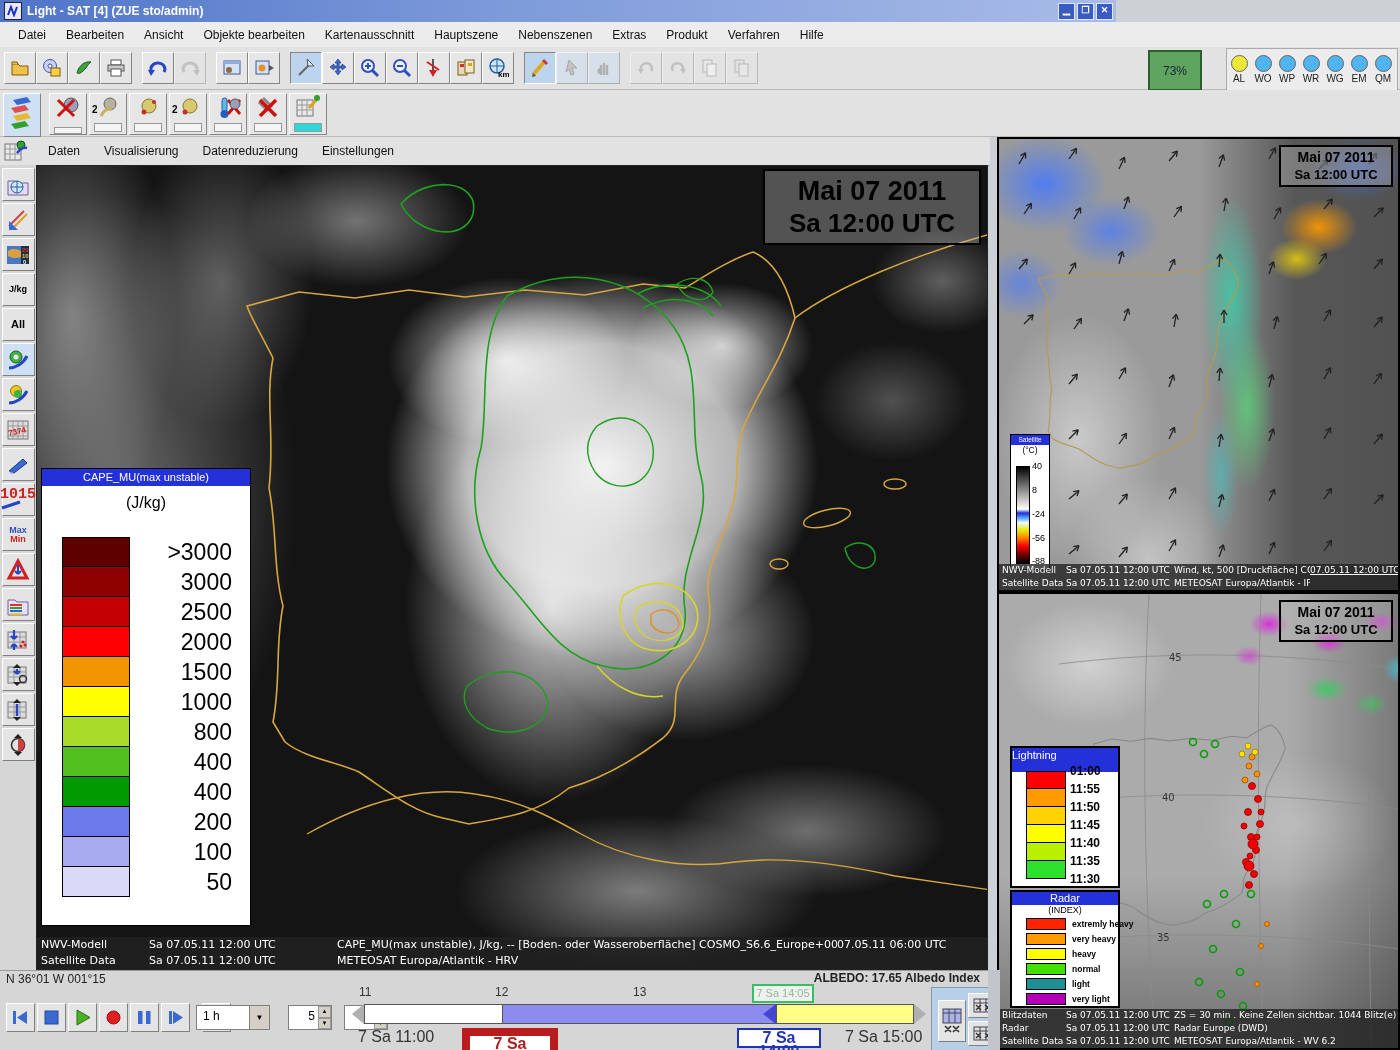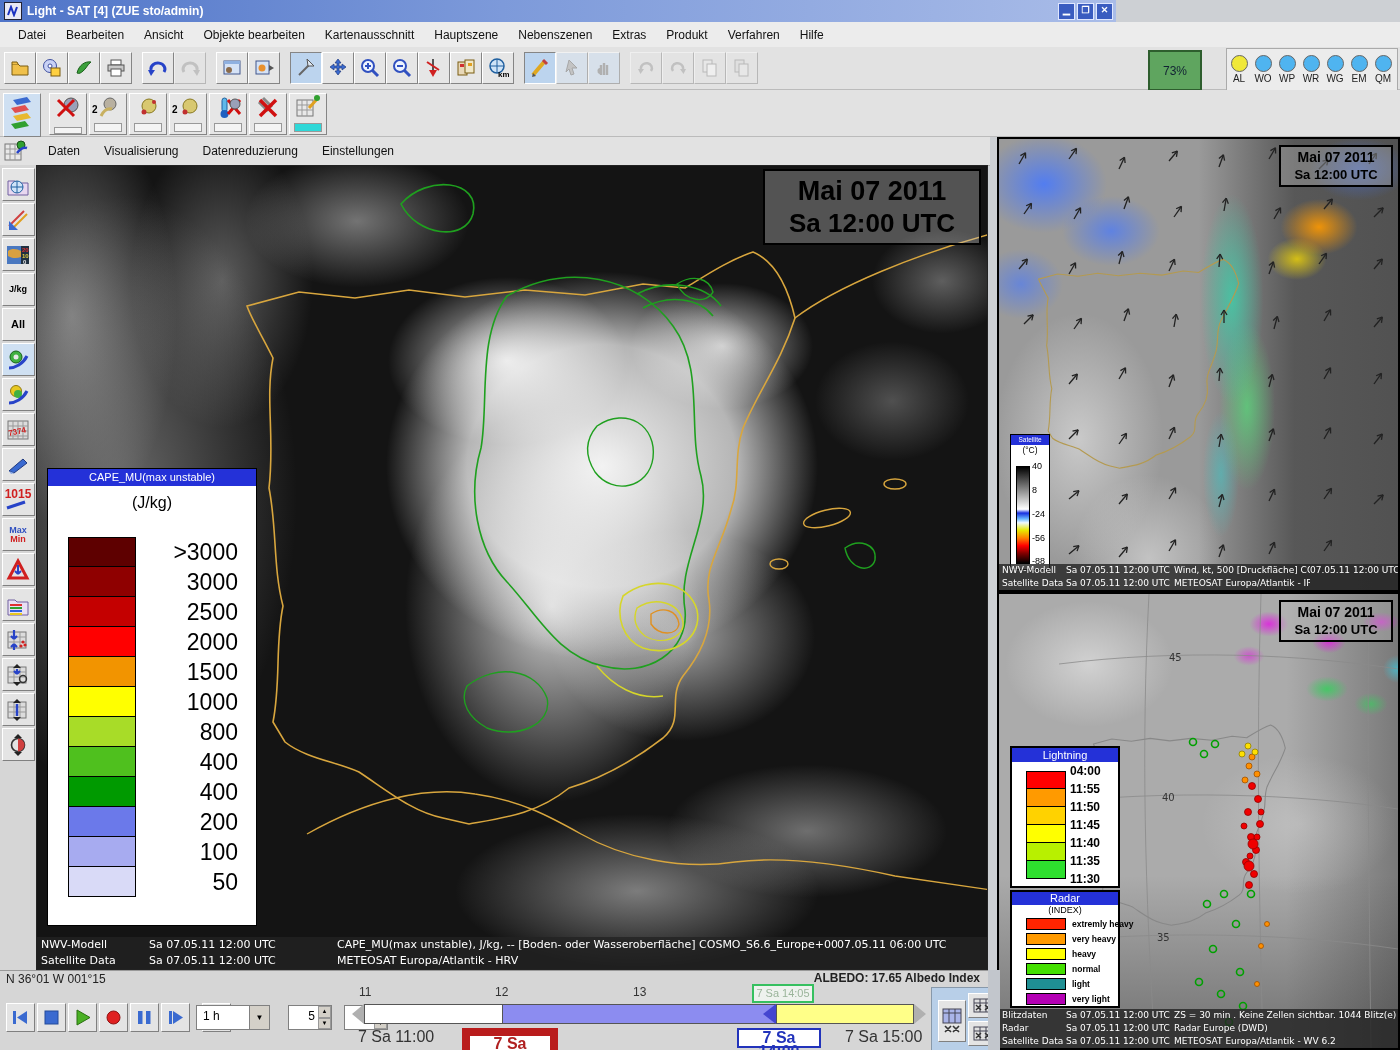--- a/index.html
+++ b/index.html
@@ -53,21 +53,21 @@
       radial-gradient(ellipse 250px 430px at 85px 330px, rgba(190,190,190,.5) 0%, rgba(190,190,190,0) 70%),
       radial-gradient(ellipse 150px 300px at 35px 150px, rgba(200,200,200,.55) 0%, rgba(200,200,200,0) 70%),
       radial-gradient(ellipse 130px 210px at 185px 115px, rgba(180,180,180,.45) 0%, rgba(180,180,180,0) 70%),
       radial-gradient(ellipse 160px 95px at 320px 55px, rgba(210,210,210,.5) 0%, rgba(210,210,210,0) 70%),
       radial-gradient(ellipse 110px 85px at 855px 235px, rgba(170,170,170,.4) 0%, rgba(170,170,170,0) 70%),
       radial-gradient(ellipse 100px 75px at 905px 115px, rgba(185,185,185,.45) 0%, rgba(185,185,185,0) 70%);}
   .map-date{right:6px;top:3px;width:210px;border:2px solid #000;background:rgba(200,200,200,.35);color:#000;text-align:center;font-weight:bold;padding:4px 2px;}
   .map-date .l1{font-size:27px;line-height:32px;}
   .map-date .l2{font-size:26px;line-height:32px;}
   
-  .cape{left:10px;top:302px;width:210px;height:458px;background:#fff;border:1px solid #000;box-sizing:border-box;}
+  .cape{left:4px;top:302px;width:210px;height:458px;background:#fff;border:1px solid #000;box-sizing:border-box;}
   .cape-head{height:17px;background:#2431d8;color:#fff;font-size:11px;text-align:center;line-height:17px;}
   .cape-unit{font-size:16px;text-align:center;margin-top:8px;color:#000;}
   .cape-row{position:absolute;left:20px;width:68px;height:30px;border:1px solid #000;border-top:none;box-sizing:border-box;}
   .cape-row.first{border-top:1px solid #000;}
   .cape-lab{position:absolute;left:88px;width:102px;height:30px;font-size:23px;color:#000;text-align:right;line-height:30px;}
   
   .mstat{left:0;bottom:0px;width:952px;background:rgba(35,35,35,.78);color:#fff;font-family:"DejaVu Sans",sans-serif;font-size:11px;}
   .mstat-row{display:flex;height:16px;line-height:16px;white-space:nowrap;overflow:hidden;}
   .mstat-row .c1{width:108px;padding-left:4px;flex:none;}
   .mstat-row .c2{width:188px;flex:none;}
@@ -104,31 +104,31 @@
       linear-gradient(90deg, rgba(0,0,0,0) 72%, rgba(30,30,30,.35) 100%);}
   .pdate{position:absolute;right:5px;top:6px;width:108px;border:2px solid #000;background:rgba(190,190,190,.35);color:#000;text-align:center;font-weight:bold;padding:2px 1px;}
   .pdate .l1{font-size:14px;line-height:17px;}
   .pdate .l2{font-size:13px;line-height:17px;}
   
   .pstat{position:absolute;left:0;bottom:0;width:100%;background:rgba(35,35,35,.8);color:#fff;font-family:"DejaVu Sans",sans-serif;font-size:9px;}
   .pstat-row{display:flex;height:13px;line-height:13px;white-space:nowrap;overflow:hidden;}
   .pstat-row .c1{width:64px;padding-left:3px;flex:none;}
   .pstat-row .c2{width:108px;flex:none;}
   .pstat-row .c3{flex:1;overflow:hidden;}
-  .pstat-row .c4{width:88px;flex:none;}
+  .pstat-row .c4{width:88px;flex:none;text-decoration:underline;}
   
   .cbar{position:absolute;left:11px;top:295px;width:40px;height:136px;background:#fff;border:1px solid #000;box-sizing:border-box;font-size:9px;color:#000;}
   .cbar-head{height:10px;background:#2431d8;color:#fff;font-size:6.5px;text-align:center;line-height:10px;overflow:hidden;}
   .cbar-unit{text-align:center;font-size:8.5px;}
   .cbar-bar{position:absolute;left:5px;top:31px;width:12px;height:96px;border:1px solid #000;
     background:linear-gradient(180deg,#000 0%,#fff 44%,#1830e0 48%,#68b8ff 54%,#f0f8ff 58%,#e8e800 66%,#ff8000 74%,#ff0000 82%,#800000 90%,#000 100%);}
   .cbar-tick{position:absolute;left:21px;width:18px;text-align:left;font-size:9px;}
   
   .lgt{position:absolute;left:11px;top:152px;width:110px;height:142px;background:#fff;border:2px solid #000;box-sizing:border-box;}
-  .lgt-head{height:14px;background:#2431d8;color:#fff;font-size:11px;text-align:center;line-height:14px;}
+  .lgt-head{height:24px;background:#2431d8;color:#fff;font-size:11px;line-height:14px;}
   .lgt-box{position:absolute;left:14px;width:40px;height:18px;border:1px solid #000;border-top:none;box-sizing:border-box;}
   .lgt-box.first{border-top:1px solid #000;}
   .lgt-lab{position:absolute;left:58px;width:48px;font-size:12px;font-weight:bold;color:#000;line-height:13px;}
   
   .rad{position:absolute;left:11px;top:296px;width:110px;height:118px;background:#fff;border:2px solid #000;box-sizing:border-box;}
   .rad-head{height:13px;background:#2431d8;color:#fff;font-size:11px;text-align:center;line-height:13px;}
   .rad-sub{font-size:9px;text-align:center;color:#000;height:11px;line-height:10px;}
   .rad-row{display:flex;align-items:center;height:15px;padding-left:14px;}
   .rad-sw{width:40px;height:12px;border:1px solid #000;box-sizing:border-box;flex:none;}
   .rad-lab{font-size:8.5px;font-weight:bold;color:#000;padding-left:6px;white-space:nowrap;}
@@ -505,21 +505,21 @@
           <text x="3" y="18" font-size="8" fill="#d02020" font-weight="bold" transform="rotate(-12 3 18)">7374</text>
         </svg>
       </span>
     <span class="sbtn">
         <svg width="24" height="24">
           <path d="M3 18 L17 6 L21 10 L8 20z" fill="#3a6ad0" stroke="#203a80"></path>
           <path d="M3 18 L8 20 L5 21z" fill="#88a8e8"></path>
         </svg>
       </span>
     <span class="sbtn">
-        <span style="position:relative;"><span class="stxt" style="color:#d02020;font-size:12px;">1015</span><svg width="24" height="10" style="display:block;">
+        <span style="position:relative;"><span class="stxt" style="color:#d02020;font-size:15px;font-family:Liberation Mono, monospace;">1015</span><svg width="24" height="10" style="display:block;">
             <line x1="2" y1="8" x2="20" y2="2" stroke="#2743c8" stroke-width="3"></line>
           </svg></span>
       </span>
     <span class="sbtn">
         <span>
           <span class="stxt" style="color:#3050c0;display:block;">Max</span>
           <span class="stxt" style="color:#d02020;display:block;">Min</span>
         </span>
       </span>
     <span class="sbtn">
@@ -814,21 +814,21 @@
     </div>
 
     <div class="lgt">
       <div class="lgt-head">Lightning</div>
       <div class="lgt-box first" style="top: 23px; background: rgb(255, 0, 0);"></div>
       <div class="lgt-box" style="top: 41px; background: rgb(255, 154, 0);"></div>
       <div class="lgt-box" style="top: 59px; background: rgb(255, 210, 0);"></div>
       <div class="lgt-box" style="top: 77px; background: rgb(255, 255, 0);"></div>
       <div class="lgt-box" style="top: 95px; background: rgb(184, 240, 0);"></div>
       <div class="lgt-box" style="top: 113px; background: rgb(46, 224, 46);"></div>
-      <div class="lgt-lab" style="top:17px;">04:00</div>
+      <div class="lgt-lab" style="top:17px;">01:00</div>
       <div class="lgt-lab" style="top:35px;">11:55</div>
       <div class="lgt-lab" style="top:53px;">11:50</div>
       <div class="lgt-lab" style="top:71px;">11:45</div>
       <div class="lgt-lab" style="top:89px;">11:40</div>
       <div class="lgt-lab" style="top:107px;">11:35</div>
       <div class="lgt-lab" style="top:125px;">11:30</div>
     </div>
 
     <div class="rad">
       <div class="rad-head">Radar</div>

